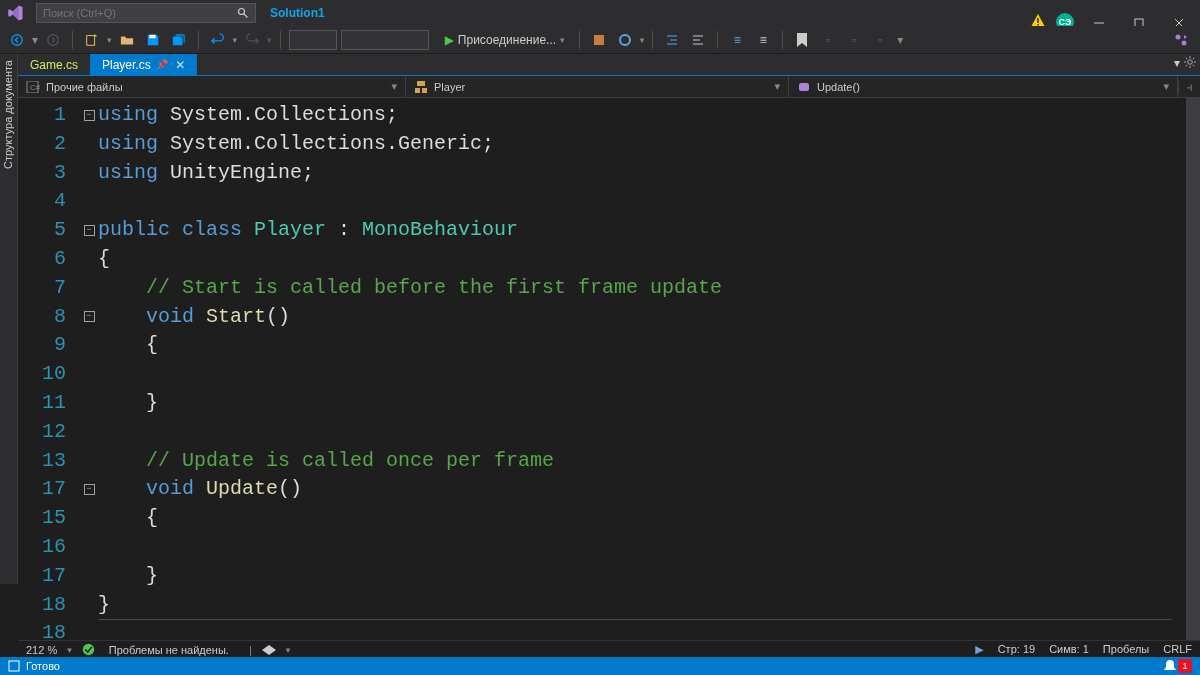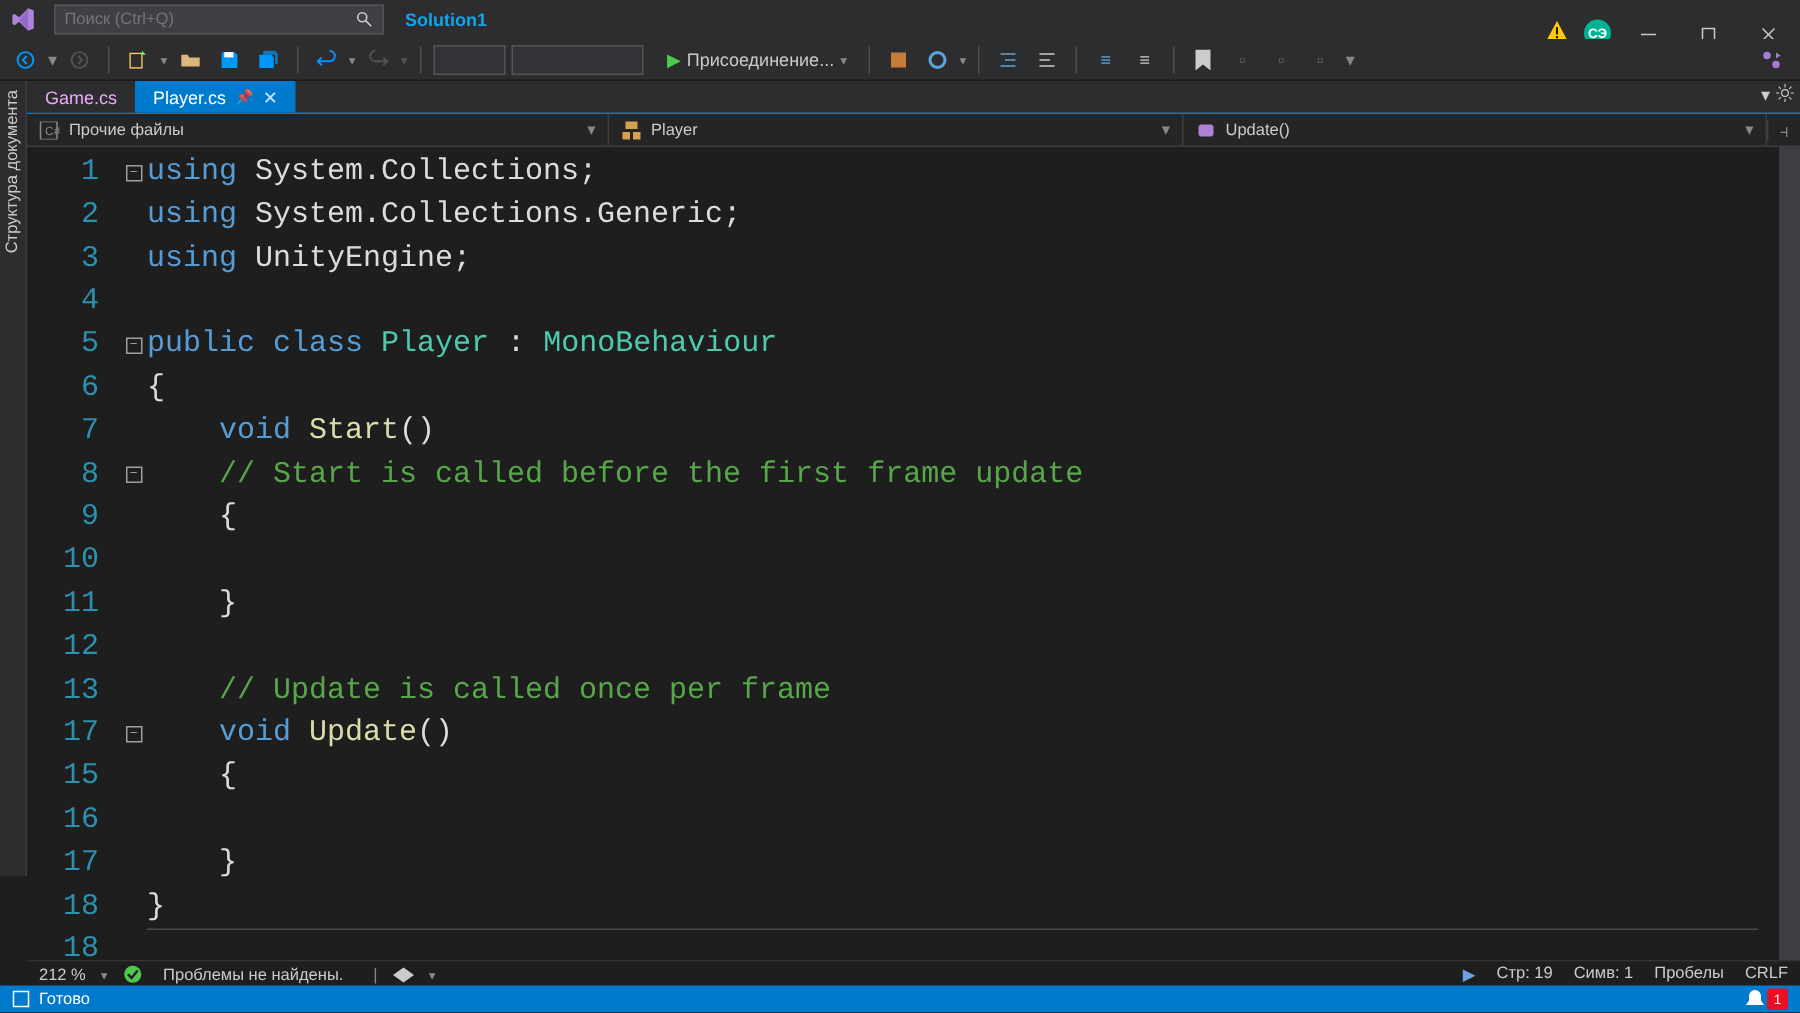--- a/index.html
+++ b/index.html
@@ -15,21 +15,21 @@
 .win-btn { width:30px; height:20px; display:flex; align-items:center; justify-content:center; color:#ccc; }
 .badge-user { width:18px; height:18px; border-radius:50%; background:#00b294; color:#fff; display:flex; align-items:center; justify-content:center; font-size:9px; font-weight:bold; }
 .toolbar { height:28px; background:#2d2d30; display:flex; align-items:center; padding:0 6px; gap:4px; border-bottom:1px solid #1b1b1c; position:relative; }
 .tb-btn { width:22px; height:22px; display:flex; align-items:center; justify-content:center; color:#ccc; }
 .tb-sep { width:1px; height:18px; background:#4d4d4d; margin:0 4px; }
 .tb-dd { width:48px; height:20px; background:#333337; border:1px solid #555; }
 .attach-btn { display:flex; align-items:center; gap:4px; margin-left:6px; padding:2px 6px; }
 .attach-btn .play { color:#4ec94e; }
 .tabs { height:22px; background:#2d2d30; display:flex; align-items:stretch; border-bottom:1px solid #007acc; position:relative; margin-left:18px; }
 .tab { padding:3px 12px; display:flex; align-items:center; gap:6px; font-size:12px; }
-.tab.inactive { background:#2d2d30; color:#f0abfc; border-top:1px solid transparent; }
+.tab.inactive { background:#2d2d30; color:#bef264; border-top:1px solid transparent; }
 .tab.active { background:#007acc; color:#fff; }
 .tab-close { font-size:12px; opacity:.8; }
 .tab-pin { font-size:10px; opacity:.8; }
 .tabs-right { position:absolute; right:4px; top:2px; display:flex; gap:4px; color:#ccc; }
 .nav-bar { height:22px; background:#252526; display:flex; align-items:center; border-bottom:1px solid #3e3e42; margin-left:18px; }
 .nav-sect { display:flex; align-items:center; padding:0 8px; gap:6px; color:#ccc; font-size:11px; border-right:1px solid #3e3e42; height:100%; }
 .nav-sect .dd { margin-left:auto; color:#888; }
 .vert-panel { position:absolute; left:0; top:54px; width:18px; height:530px; background:#2d2d30; border-right:1px solid #3e3e42; }
 .vert-text { writing-mode:vertical-rl; text-orientation:mixed; font-size:11px; color:#ccc; padding:6px 2px; transform:rotate(180deg); }
 .editor { position:absolute; left:18px; top:98px; right:14px; bottom:35px; background:#1e1e1e; display:flex; font-family:Consolas,"Courier New",monospace; font-size:20px; }
@@ -311,22 +311,22 @@
       <div class="fold"></div>
   </div>
   <div class="code">
     <div class="cursor-line" style="top:521px"></div>
     <div class="line"><span class="kw">using</span> <span>System.Collections</span><span>;</span></div>
     <div class="line"><span class="kw">using</span> <span>System.Collections.Generic</span><span>;</span></div>
     <div class="line"><span class="kw">using</span> <span>UnityEngine</span><span>;</span></div>
     <div class="line"></div>
     <div class="line"><span class="kw">public</span> <span class="kw">class</span> <span class="type">Player</span><span> : </span><span class="type">MonoBehaviour</span></div>
     <div class="line"><span>{</span></div>
+    <div class="line">    <span class="comment">// Start is called before the first frame update</span></div>
     <div class="line">    <span class="kw">void</span> <span class="method">Start</span><span>()</span></div>
-    <div class="line">    <span class="comment">// Start is called before the first frame update</span></div>
     <div class="line">    <span>{</span></div>
     <div class="line">        </div>
     <div class="line">    <span>}</span></div>
     <div class="line"></div>
     <div class="line">    <span class="comment">// Update is called once per frame</span></div>
     <div class="line">    <span class="kw">void</span> <span class="method">Update</span><span>()</span></div>
     <div class="line">    <span>{</span></div>
     <div class="line">        </div>
     <div class="line">    <span>}</span></div>
     <div class="line"><span>}</span></div>

